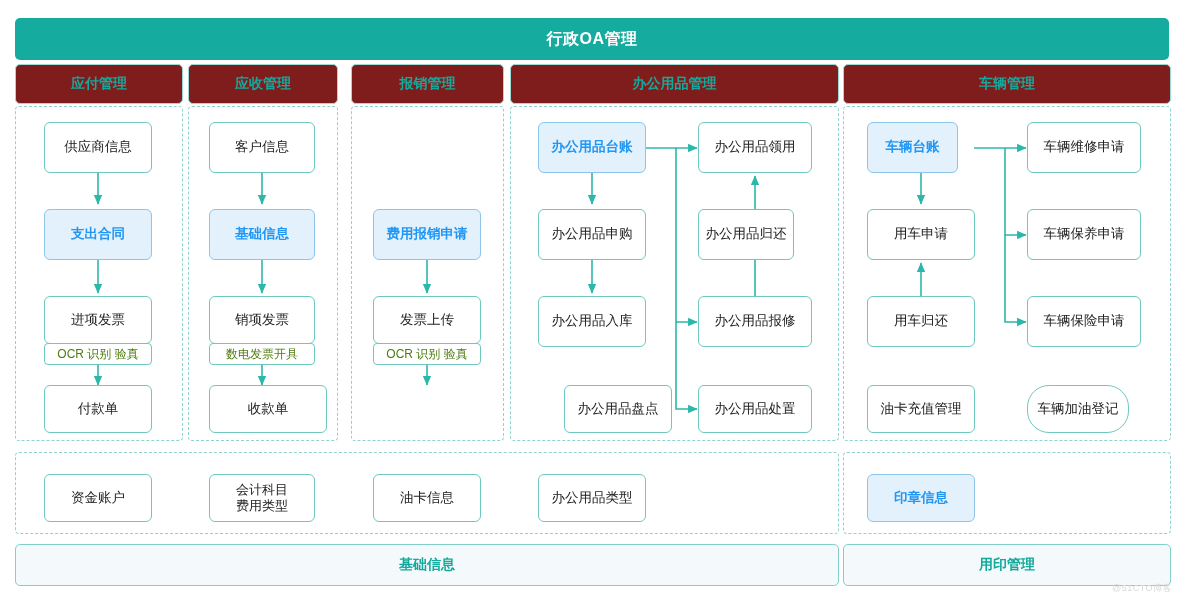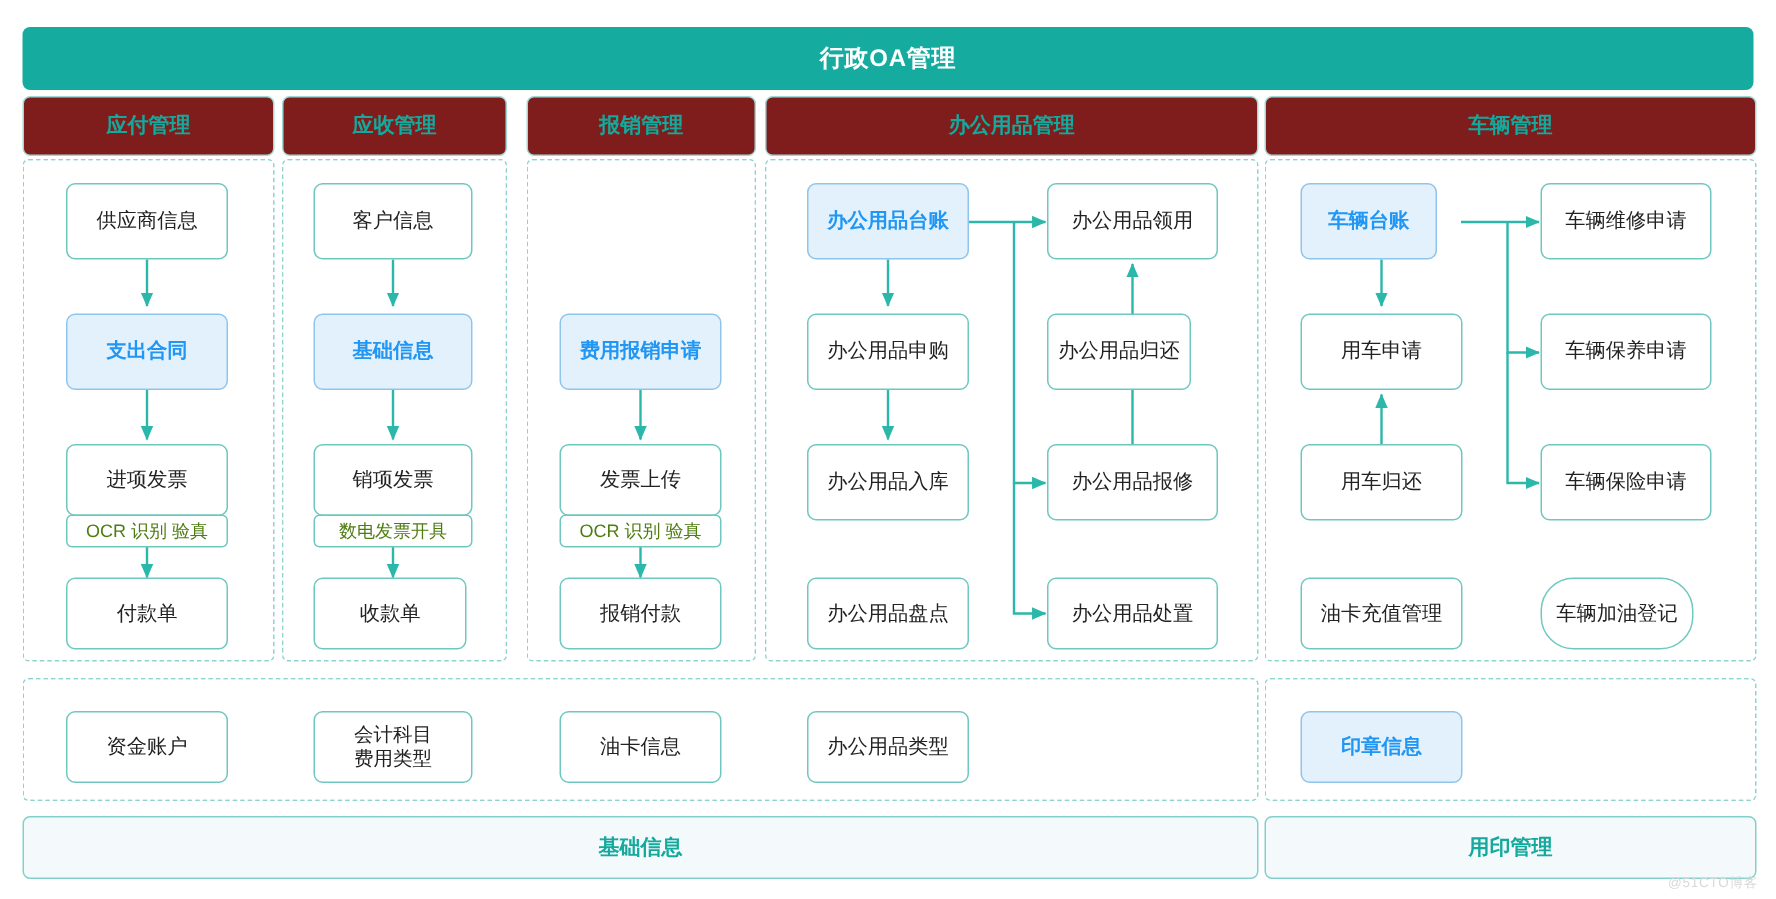--- a/index.html
+++ b/index.html
@@ -171,31 +171,30 @@
   <div class="node" style="left:44px;  top:122px; width:108px; height:51px;">供应商信息</div>
   <div class="node highlight" style="left:44px; top:209px; width:108px; height:51px;">支出合同</div>
   <div class="node" style="left:44px;  top:296px; width:108px; height:48px;">进项发票</div>
   <div class="subtag" style="left:44px; top:343px; width:108px; height:22px;">OCR 识别 验真</div>
   <div class="node" style="left:44px;  top:385px; width:108px; height:48px;">付款单</div>
 
   <div class="node" style="left:209px; top:122px; width:106px; height:51px;">客户信息</div>
   <div class="node highlight" style="left:209px; top:209px; width:106px; height:51px;">基础信息</div>
   <div class="node" style="left:209px; top:296px; width:106px; height:48px;">销项发票</div>
   <div class="subtag" style="left:209px; top:343px; width:106px; height:22px;">数电发票开具</div>
-  <div class="node" style="left:209px; top:385px; width:102px; height:48px;">收款单</div>
+  <div class="node" style="left:209px; top:385px; width:118px; height:48px;">收款单</div>
 
   <div class="node highlight" style="left:373px; top:209px; width:108px; height:51px;">费用报销申请</div>
   <div class="node" style="left:373px; top:296px; width:108px; height:48px;">发票上传</div>
   <div class="subtag" style="left:373px; top:343px; width:108px; height:22px;">OCR 识别 验真</div>
-  <div class="node" style="left:373px; top:385px; width:108px; height:48px;">报销付款</div>
 
   <div class="node highlight" style="left:538px; top:122px; width:108px; height:51px;">办公用品台账</div>
   <div class="node" style="left:538px; top:209px; width:108px; height:51px;">办公用品申购</div>
   <div class="node" style="left:538px; top:296px; width:108px; height:51px;">办公用品入库</div>
-  <div class="node" style="left:538px; top:385px; width:108px; height:48px;">办公用品盘点</div>
+  <div class="node" style="left:564px; top:385px; width:108px; height:48px;">办公用品盘点</div>
 
   <div class="node" style="left:698px; top:122px; width:114px; height:51px;">办公用品领用</div>
   <div class="node" style="left:698px; top:209px; width:96px; height:51px;">办公用品归还</div>
   <div class="node" style="left:698px; top:296px; width:114px; height:51px;">办公用品报修</div>
   <div class="node" style="left:698px; top:385px; width:114px; height:48px;">办公用品处置</div>
 
   <div class="node highlight" style="left:867px; top:122px; width:91px; height:51px;">车辆台账</div>
   <div class="node" style="left:867px; top:209px; width:108px; height:51px;">用车申请</div>
   <div class="node" style="left:867px; top:296px; width:108px; height:51px;">用车归还</div>
   <div class="node" style="left:867px; top:385px; width:108px; height:48px;">油卡充值管理</div>

